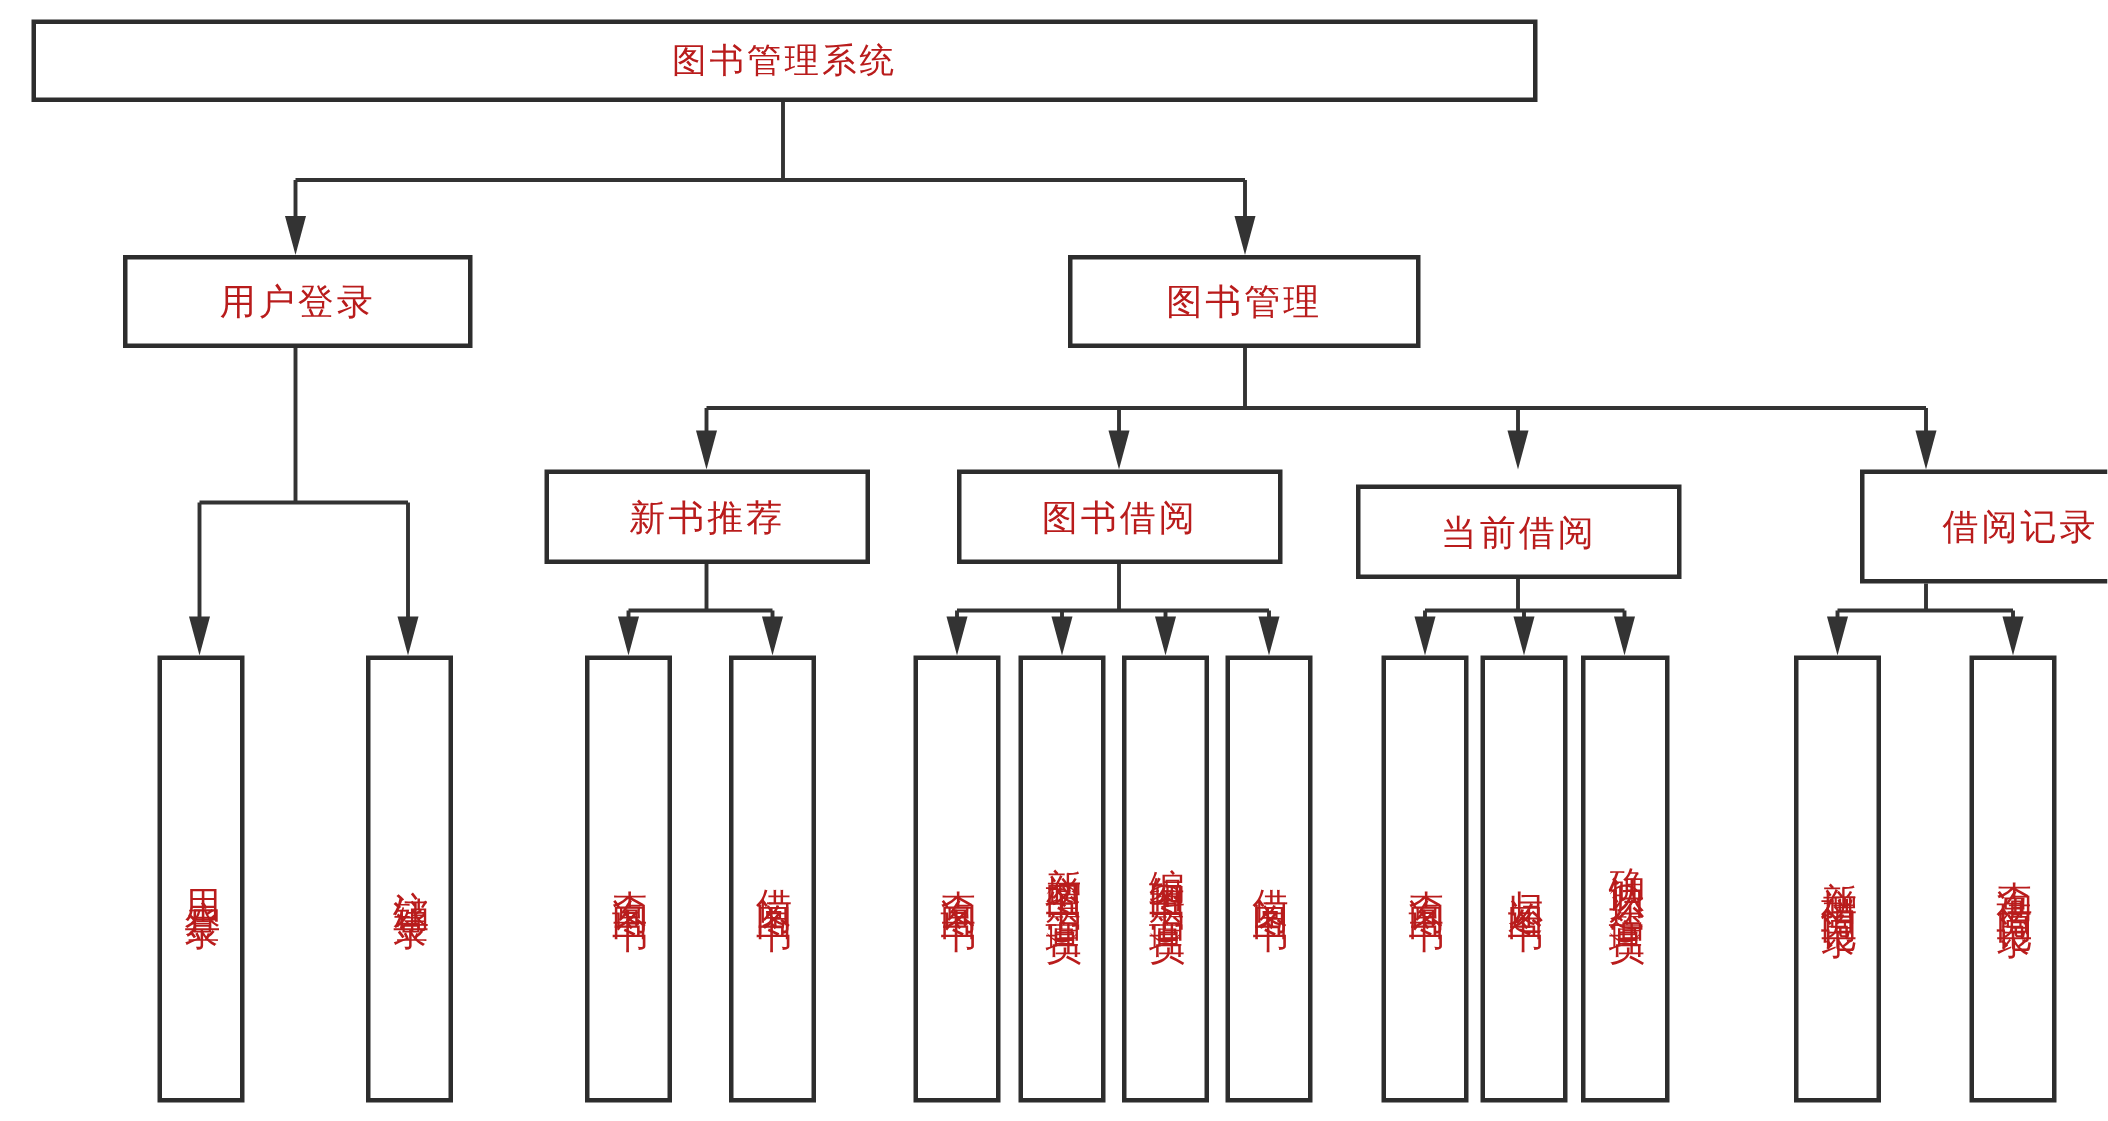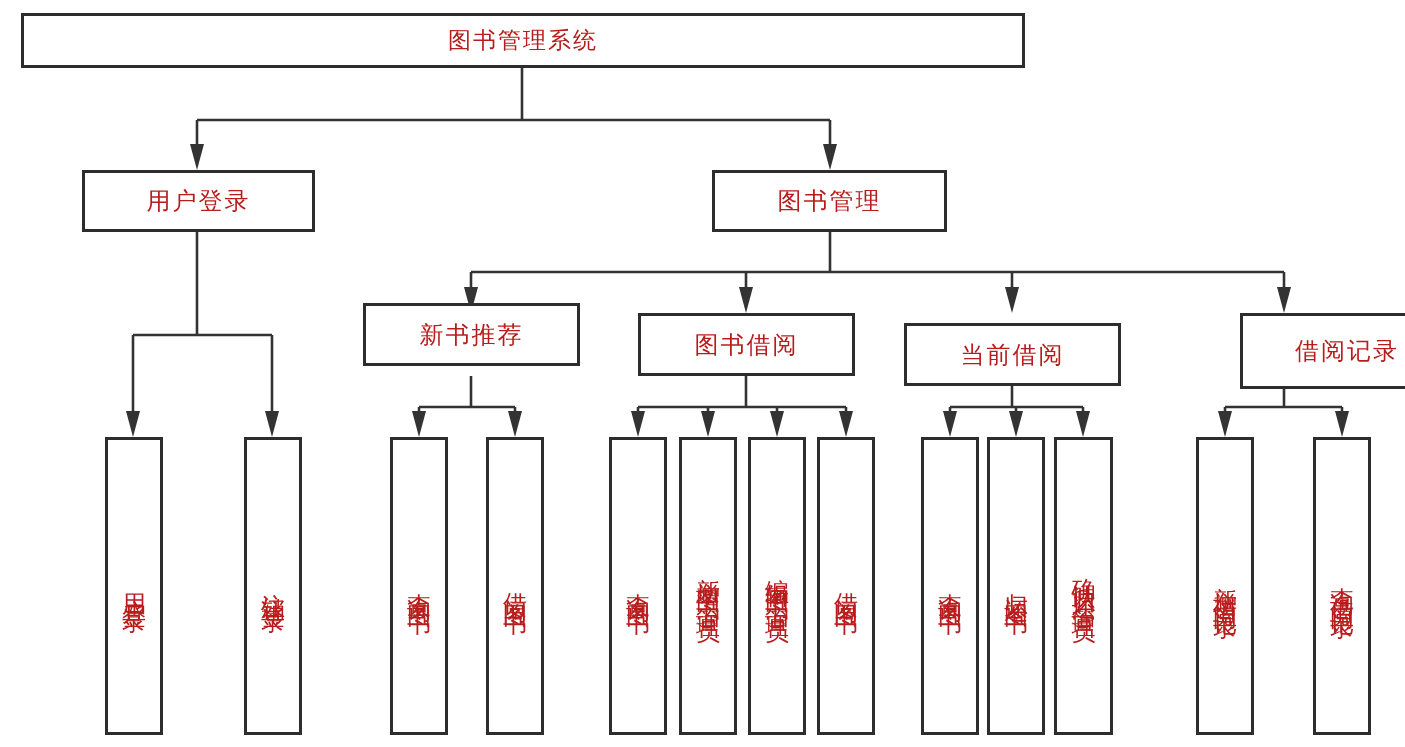--- a/index.html
+++ b/index.html
@@ -143,21 +143,21 @@
     <span class="root-label">图书管理系统</span>
   </div>
 
   <div class="box" style="left:82px; top:170px; width:233px; height:62px;">
     <span class="hlabel">用户登录</span>
   </div>
   <div class="box" style="left:712px; top:170px; width:235px; height:62px;">
     <span class="hlabel">图书管理</span>
   </div>
 
-  <div class="box" style="left:363px; top:303px; width:217px; height:63px;">
+  <div class="box" style="left:363px; top:313px; width:217px; height:63px;">
     <span class="hlabel">新书推荐</span>
   </div>
   <div class="box" style="left:638px; top:313px; width:217px; height:63px;">
     <span class="hlabel">图书借阅</span>
   </div>
   <div class="box" style="left:904px; top:313px; width:217px; height:63px;margin-top:10px;">
     <span class="hlabel">当前借阅</span>
   </div>
   <div class="box" style="left:1240px; top:313px; width:214px; height:76px;">
     <span class="hlabel">借阅记录</span>

